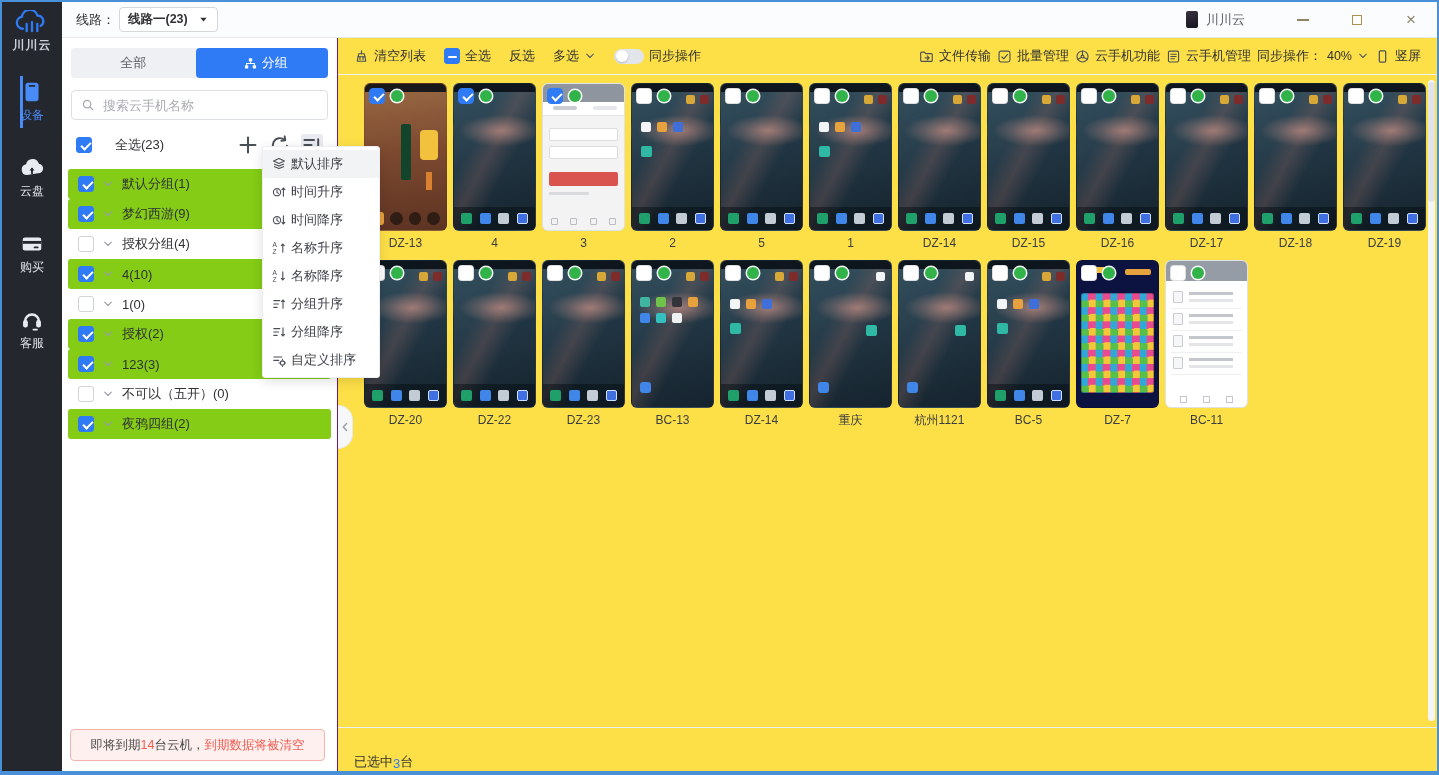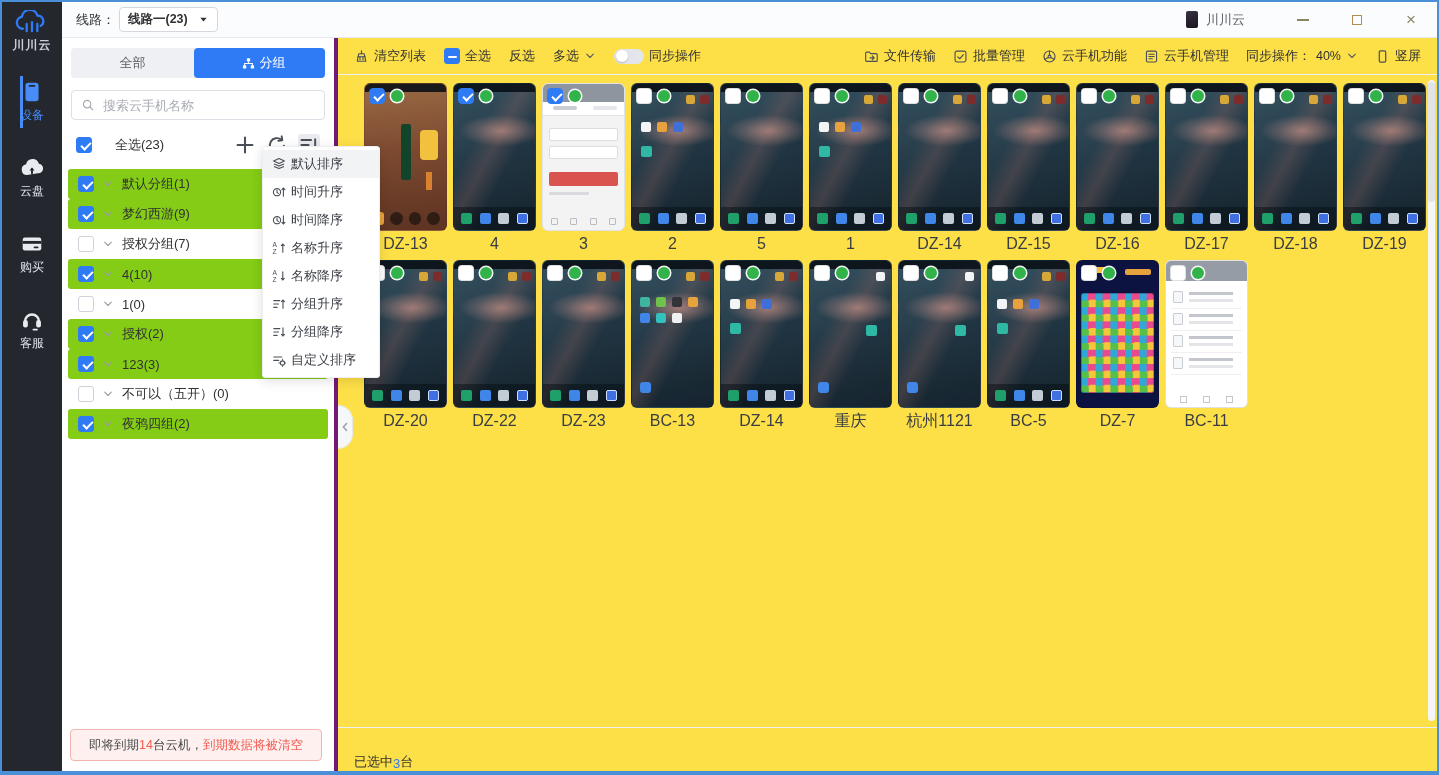--- a/index.html
+++ b/index.html
@@ -33,21 +33,21 @@
   .app-thumb{width:12px;height:17px;border-radius:2px;background:linear-gradient(160deg,#3a3342,#17141d);}
   .app-title{margin-left:8px;color:#5a5e66;}
   .win-ctl{display:flex;align-items:center;margin-left:48px;gap:34px;}
   .wc{width:20px;height:20px;display:flex;align-items:center;justify-content:center;cursor:pointer;color:#8d8468;}
   .wc-min i{width:12px;height:2px;background:#8d8468;display:block;}
   .wc-max i{width:10px;height:10px;border:1.6px solid #b08d52;display:block;}
   .wc-close{font-size:17px;color:#8d8468;line-height:1;}
   
   .content{flex:1;display:flex;min-height:0;}
   
-  .panel{width:276px;flex:0 0 276px;border-right:4px solid #701a75;position:relative;display:flex;flex-direction:column;background:#fff;}
+  .panel{width:276px;flex:0 0 276px;border-right:1px solid #701a75;position:relative;display:flex;flex-direction:column;background:#fff;}
   .tabs{margin:10px 9px 0;height:30px;background:#eef0f3;border-radius:4px;display:flex;padding:0;}
   .tab{flex:1;display:flex;align-items:center;justify-content:center;gap:5px;border-radius:4px;color:#5a5e66;cursor:pointer;}
   .tab.active{background:#2f7bf5;color:#fff;padding-left:8px;}
   .tab .gi{width:13px;height:13px;}
   .searchbox{margin:12px 9px 0;height:30px;border:1px solid #dcdfe6;border-radius:4px;display:flex;align-items:center;padding:0 9px;gap:6px;color:#a8abb2;}
   .searchbox .sic{width:14px;height:14px;color:#a8abb2;flex:0 0 14px;}
   .searchbox input{border:none;outline:none;flex:1;font-size:13px;color:#303133;font-family:inherit;background:transparent;}
   .searchbox input::placeholder{color:#a8abb2;}
   .selrow{margin:13px 14px 0;height:24px;display:flex;align-items:center;gap:8px;}
   .selrow .sr-label{color:#303133;margin-left:15px;}
@@ -75,29 +75,29 @@
   .menu-item.active{background:#f2f3f5;}
   .menu-item .mi{width:14px;height:14px;flex:0 0 14px;color:#4a4f57;}
   .menu-item .mi svg{width:14px;height:14px;display:block;}
   
   .main{flex:1;display:flex;flex-direction:column;position:relative;min-width:0;background:#fde047;}
   .toolbar{height:37px;flex:0 0 37px;border-bottom:1px solid #eef0f3;display:flex;align-items:center;padding:0 16px 0 16px;gap:18px;white-space:nowrap;}
   .tb{display:flex;align-items:center;gap:5px;cursor:pointer;color:#303133;}
   .tb .ti{width:15px;height:15px;color:#4a4f57;display:flex;}
   .tb .ti svg{width:15px;height:15px;}
   .tb .chv{width:12px;height:12px;color:#5a5e66;}
-  .tb-right{margin-left:auto;display:flex;align-items:center;gap:17px;}
+  .tb-right{margin-left:auto;display:flex;align-items:center;gap:6px;}
   .toggle{width:30px;height:15px;border-radius:8px;background:#e2e5ea;position:relative;cursor:pointer;flex:0 0 30px;}
   .toggle::after{content:"";position:absolute;left:1.5px;top:1.5px;width:12px;height:12px;border-radius:50%;background:#fff;box-shadow:0 1px 2px rgba(0,0,0,0.2);}
   .scale-val{color:#303133;font-size:12.5px;}
   
   .grid{flex:1;padding:8px 8px 0 26px;display:flex;flex-wrap:wrap;column-gap:6px;row-gap:4px;align-content:flex-start;overflow:hidden;position:relative;}
   .card{width:83px;cursor:pointer;position:relative;}
   .screen{height:148px;border-radius:6px;position:relative;overflow:hidden;border:1px solid rgba(0,0,0,0.07);background:#16222c;}
-  .card-label{height:25px;line-height:25px;text-align:center;font-size:16px;color:#3a3d42;overflow:hidden;white-space:nowrap;}
+  .card-label{height:25px;line-height:25px;text-align:center;font-size:12px;color:#3a3d42;overflow:hidden;white-space:nowrap;}
   .cb{position:absolute;left:5px;top:5px;width:16px;height:16px;border-radius:4px;background:#fff;border:1px solid rgba(0,0,0,0.12);z-index:5;}
   .cb.on{background:#2f7bf5;border-color:#2f7bf5;}
   .cb.on::after{content:"";position:absolute;left:3.5px;top:4px;width:8px;height:4px;border-left:2px solid #fff;border-bottom:2px solid #fff;transform:rotate(-45deg);}
   .dot{position:absolute;left:27px;top:7px;width:12px;height:12px;border-radius:50%;background:#31b34a;box-shadow:0 0 0 1.5px rgba(255,255,255,0.95);z-index:5;}
   
   .screen > div{display:none;position:absolute;}
   .p-status{left:0;right:0;top:0;height:8px;background:rgba(8,14,20,0.88);}
   .p-top{top:11px;right:4px;display:none;gap:5px;}
   .p-top i{width:9px;height:9px;border-radius:2px;display:block;}
   .p-top .pt1{background:#d7a738;}
@@ -342,21 +342,21 @@
               </span>
     <span class="gl">梦幻西游(9)</span>
   </div>
             <div class="group-row">
     <span class="ckb"></span>
     <span class="gch">
                 <svg viewBox="0 0 16 16" fill="none" stroke="currentColor" stroke-width="1.5" stroke-linecap="round" stroke-linejoin="round" style="width: 100%; height: 100%; display: block;">
                   <path d="M3.6 5.6 8 10l4.4-4.4"></path>
                 </svg>
               </span>
-    <span class="gl">授权分组(7)</span>
+    <span class="gl">授权分组(4)</span>
   </div>
             <div class="group-row on">
     <span class="ckb on"></span>
     <span class="gch">
                 <svg viewBox="0 0 16 16" fill="none" stroke="currentColor" stroke-width="1.5" stroke-linecap="round" stroke-linejoin="round" style="width: 100%; height: 100%; display: block;">
                   <path d="M3.6 5.6 8 10l4.4-4.4"></path>
                 </svg>
               </span>
     <span class="gl">4(10)</span>
   </div>

